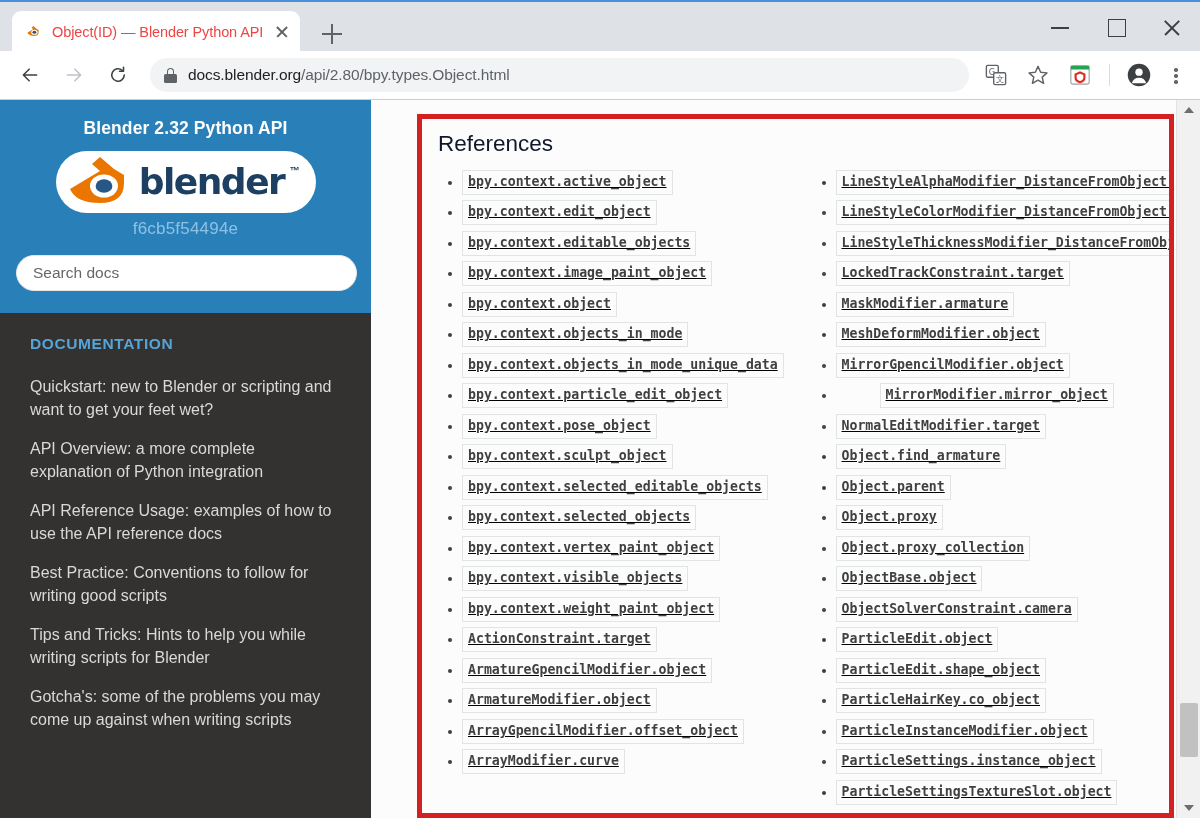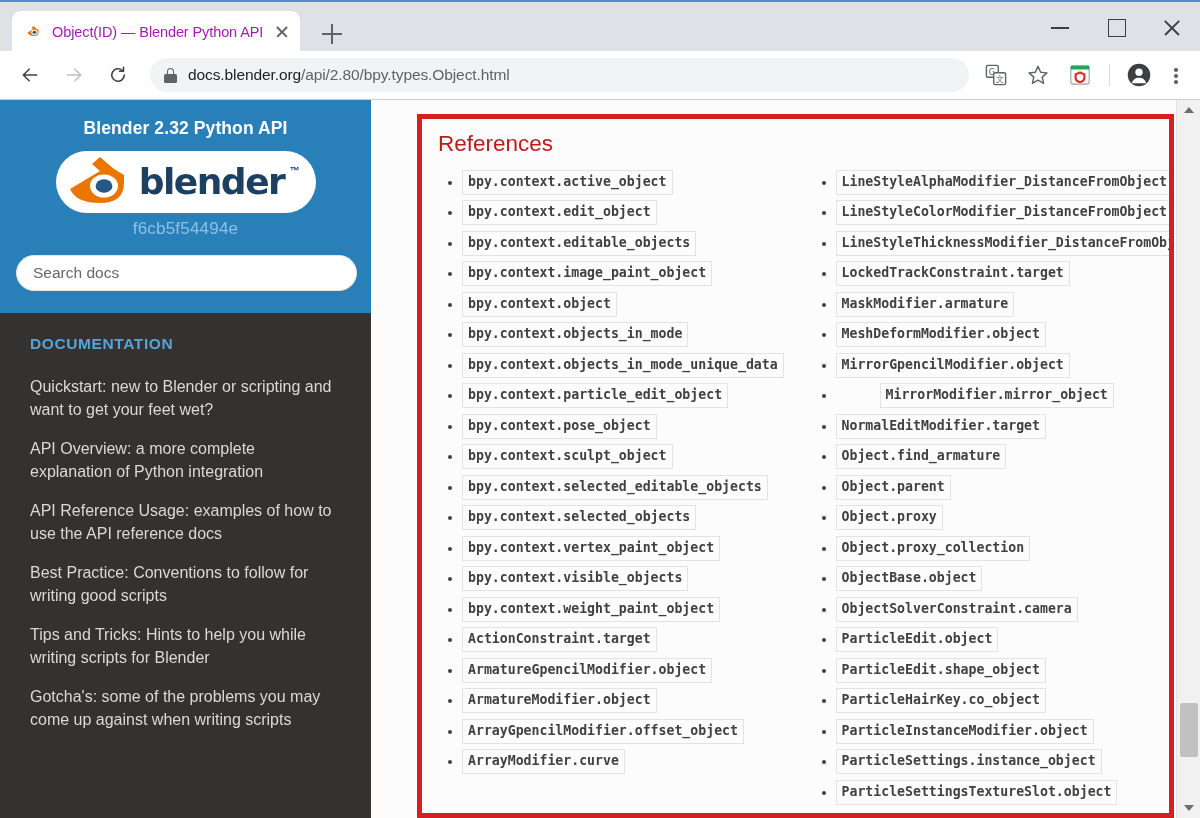--- a/index.html
+++ b/index.html
@@ -27,21 +27,21 @@
     background: #ffffff;
     border-radius: 9px 9px 0 0;
     display: flex; align-items: center;
     padding: 0 8px 0 12px;
   }
   .tab-favicon {
     width: 18px; height: 18px; flex: 0 0 18px; margin-right: 10px;
     position: relative;
   }
   .tab-title {
-    flex: 1 1 auto; font-size: 14.5px; color: #a21caf;
+    flex: 1 1 auto; font-size: 14.5px; color: #ef4444;
     white-space: nowrap; overflow: hidden; text-overflow: clip;
     letter-spacing: -0.1px;
   }
   .tab-close {
     flex: 0 0 20px; width: 20px; height: 20px; position: relative;
     margin-left: 4px;
   }
   .tab-close::before, .tab-close::after {
     content:""; position:absolute; left:3px; top:9px; width:14px; height:1.6px;
     background:#5f6368;
@@ -162,29 +162,29 @@
   
   .content {
     position:absolute; left: 371px; top: 0; width: 805px; height: 718px;
     background: #fcfcfc; overflow: hidden;
   }
   .redbox {
     position:absolute; left: 46px; top: 14px; width: 757px; height: 704px;
     border: 5px solid #d42020; background: #fcfcfc;
   }
   .refs-title {
-    font-size: 22.5px; color:#b91c1c; font-weight: normal;
+    font-size: 22.5px; color:#0f172a; font-weight: normal;
     padding: 12px 0 10px 16px;
     font-family: "Liberation Sans", sans-serif;
   }
   .refs-cols {
     position:absolute; left:0; top: 48px; right:0; bottom:0;
     display:flex;
   }
-  .refs-col { width: 50%; padding-left: 18px; }
+  .refs-col { width: 50%; padding-left: 18px; text-decoration: underline; }
   .refs-col ul { list-style: none; }
   .refs-col li {
     position: relative; height: 30.5px;
     display:flex; align-items:center;
     padding-left: 22px;
   }
   .refs-col li::before {
     content:""; position:absolute; left: 8px; top: 13.5px;
     width: 4px; height: 4px; border-radius:50%; background:#404040;
   }

